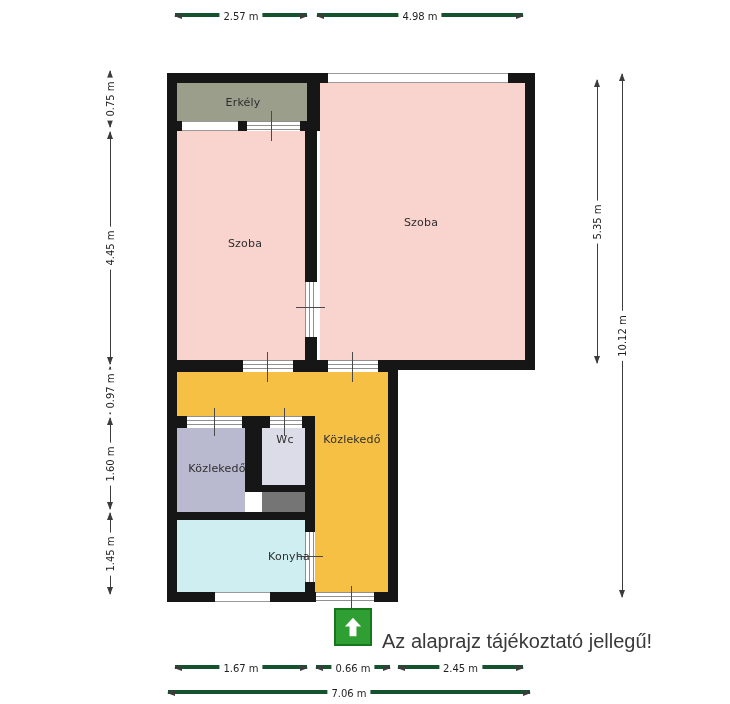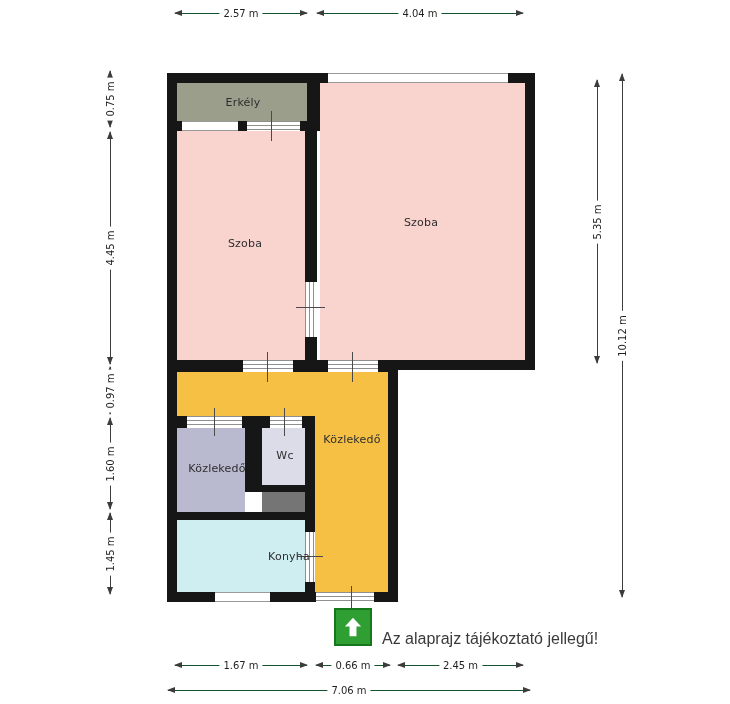--- a/index.html
+++ b/index.html
@@ -12,41 +12,41 @@
   .window{position:absolute;background:#ffffff;border-top:1px solid #9a9a9a;border-bottom:1px solid #9a9a9a;box-sizing:border-box;}
   .door-h{position:absolute;background:#fff repeating-linear-gradient(180deg,#8f8f8f 0 1px,rgba(0,0,0,0) 1px 4px);}
   .door-v{position:absolute;background:#fff repeating-linear-gradient(90deg,#8f8f8f 0 1px,rgba(0,0,0,0) 1px 4px);}
   .axis-v{position:absolute;width:1px;background:#4a4a4a;}
   .axis-h{position:absolute;height:1px;background:#4a4a4a;}
   .room-label{
     position:absolute;transform:translate(-50%,-50%);
     font-size:11px;color:#2e2e2e;white-space:nowrap;letter-spacing:0.2px;
   }
   
-  .dim-h{position:absolute;height:0;border-top:1px solid #14532d;}
+  .dim-h{position:absolute;height:0;border-top:4px solid #14532d;}
   .dim-v{position:absolute;width:0;border-left:1px solid #3c3c3c;}
   .arr{position:absolute;width:0;height:0;}
   .dim-h .arr-l{left:-1px;top:-4px;border:3px solid transparent;border-right:8px solid #3c3c3c;border-left:0;}
   .dim-h .arr-r{right:-1px;top:-4px;border:3px solid transparent;border-left:8px solid #3c3c3c;border-right:0;}
   .dim-v .arr-t{top:-1px;left:-4px;border:3px solid transparent;border-bottom:8px solid #3c3c3c;border-top:0;}
   .dim-v .arr-b{bottom:-1px;left:-4px;border:3px solid transparent;border-top:8px solid #3c3c3c;border-bottom:0;}
   .dim-label{
     position:absolute;background:#ffffff;padding:0 4px;font-size:10px;color:#1f1f1f;
     white-space:nowrap;line-height:1.25;
   }
   .dim-h .dim-label{left:50%;top:0;transform:translate(-50%,-50%);}
   .dim-v .dim-label{left:0;top:50%;transform:translate(-50%,-50%) rotate(-90deg);}
   .entrance{
     position:absolute;left:334px;top:608px;width:38px;height:38px;
     border:2px solid #17781b;box-sizing:border-box;
     display:flex;align-items:center;justify-content:center;
   }
   .disclaimer{
     position:absolute;left:382px;top:630px;
-    font-family:"Liberation Sans",sans-serif;font-size:16px;color:#3a3a3a;white-space:nowrap;
+    font-family:"Liberation Sans",sans-serif;font-size:20px;color:#3a3a3a;white-space:nowrap;
   }
 </style>
 </head>
 <body>
 
 <div class="canvas">
 
   <div class="room" style="left: 177px; top: 83px; width: 130px; height: 38px; background-color: rgb(155, 158, 139);"></div>
   <div class="room" style="left: 177px; top: 131px; width: 128px; height: 229px; background-color: rgb(249, 211, 206);"></div>
   <div class="room" style="left: 320px; top: 83px; width: 205px; height: 277px; background-color: rgb(249, 211, 206);"></div>
@@ -104,33 +104,33 @@
   <div class="door-v" style="left:305px;top:532px;width:10px;height:50px;"></div>
   <div class="axis-h" style="left:297px;top:556px;width:26px;"></div>
 
   <div class="door-h" style="left:316px;top:592px;width:58px;height:12px;"></div>
   <div class="axis-v" style="left:351px;top:586px;height:26px;"></div>
 
   <span class="room-label" style="left:243px;top:102px;">Erkély</span>
   <span class="room-label" style="left:245px;top:243px;">Szoba</span>
   <span class="room-label" style="left:421px;top:222px;">Szoba</span>
   <span class="room-label" style="left:217px;top:468px;">Közlekedő</span>
-  <span class="room-label" style="left:285px;top:455px;">Wc</span>
+  <span class="room-label" style="left:285px;top:439px;">Wc</span>
   <span class="room-label" style="left:352px;top:439px;">Közlekedő</span>
   <span class="room-label" style="left:241px;top:556px;margin-left:48px;">Konyha</span>
 
   <div class="dim-h" style="left:175px;top:13px;width:132px;">
     <span class="arr arr-l"></span>
     <span class="arr arr-r"></span>
     <span class="dim-label">2.57 m</span>
   </div>
   <div class="dim-h" style="left:317px;top:13px;width:206px;">
     <span class="arr arr-l"></span>
     <span class="arr arr-r"></span>
-    <span class="dim-label">4.04 m</span>
+    <span class="dim-label">4.98 m</span>
   </div>
 
   <div class="dim-v" style="left:110px;top:71px;height:56px;">
     <span class="arr arr-t"></span>
     <span class="arr arr-b"></span>
     <span class="dim-label">0.75 m</span>
   </div>
   <div class="dim-v" style="left:110px;top:132px;height:232px;">
     <span class="arr arr-t"></span>
     <span class="arr arr-b"></span>

